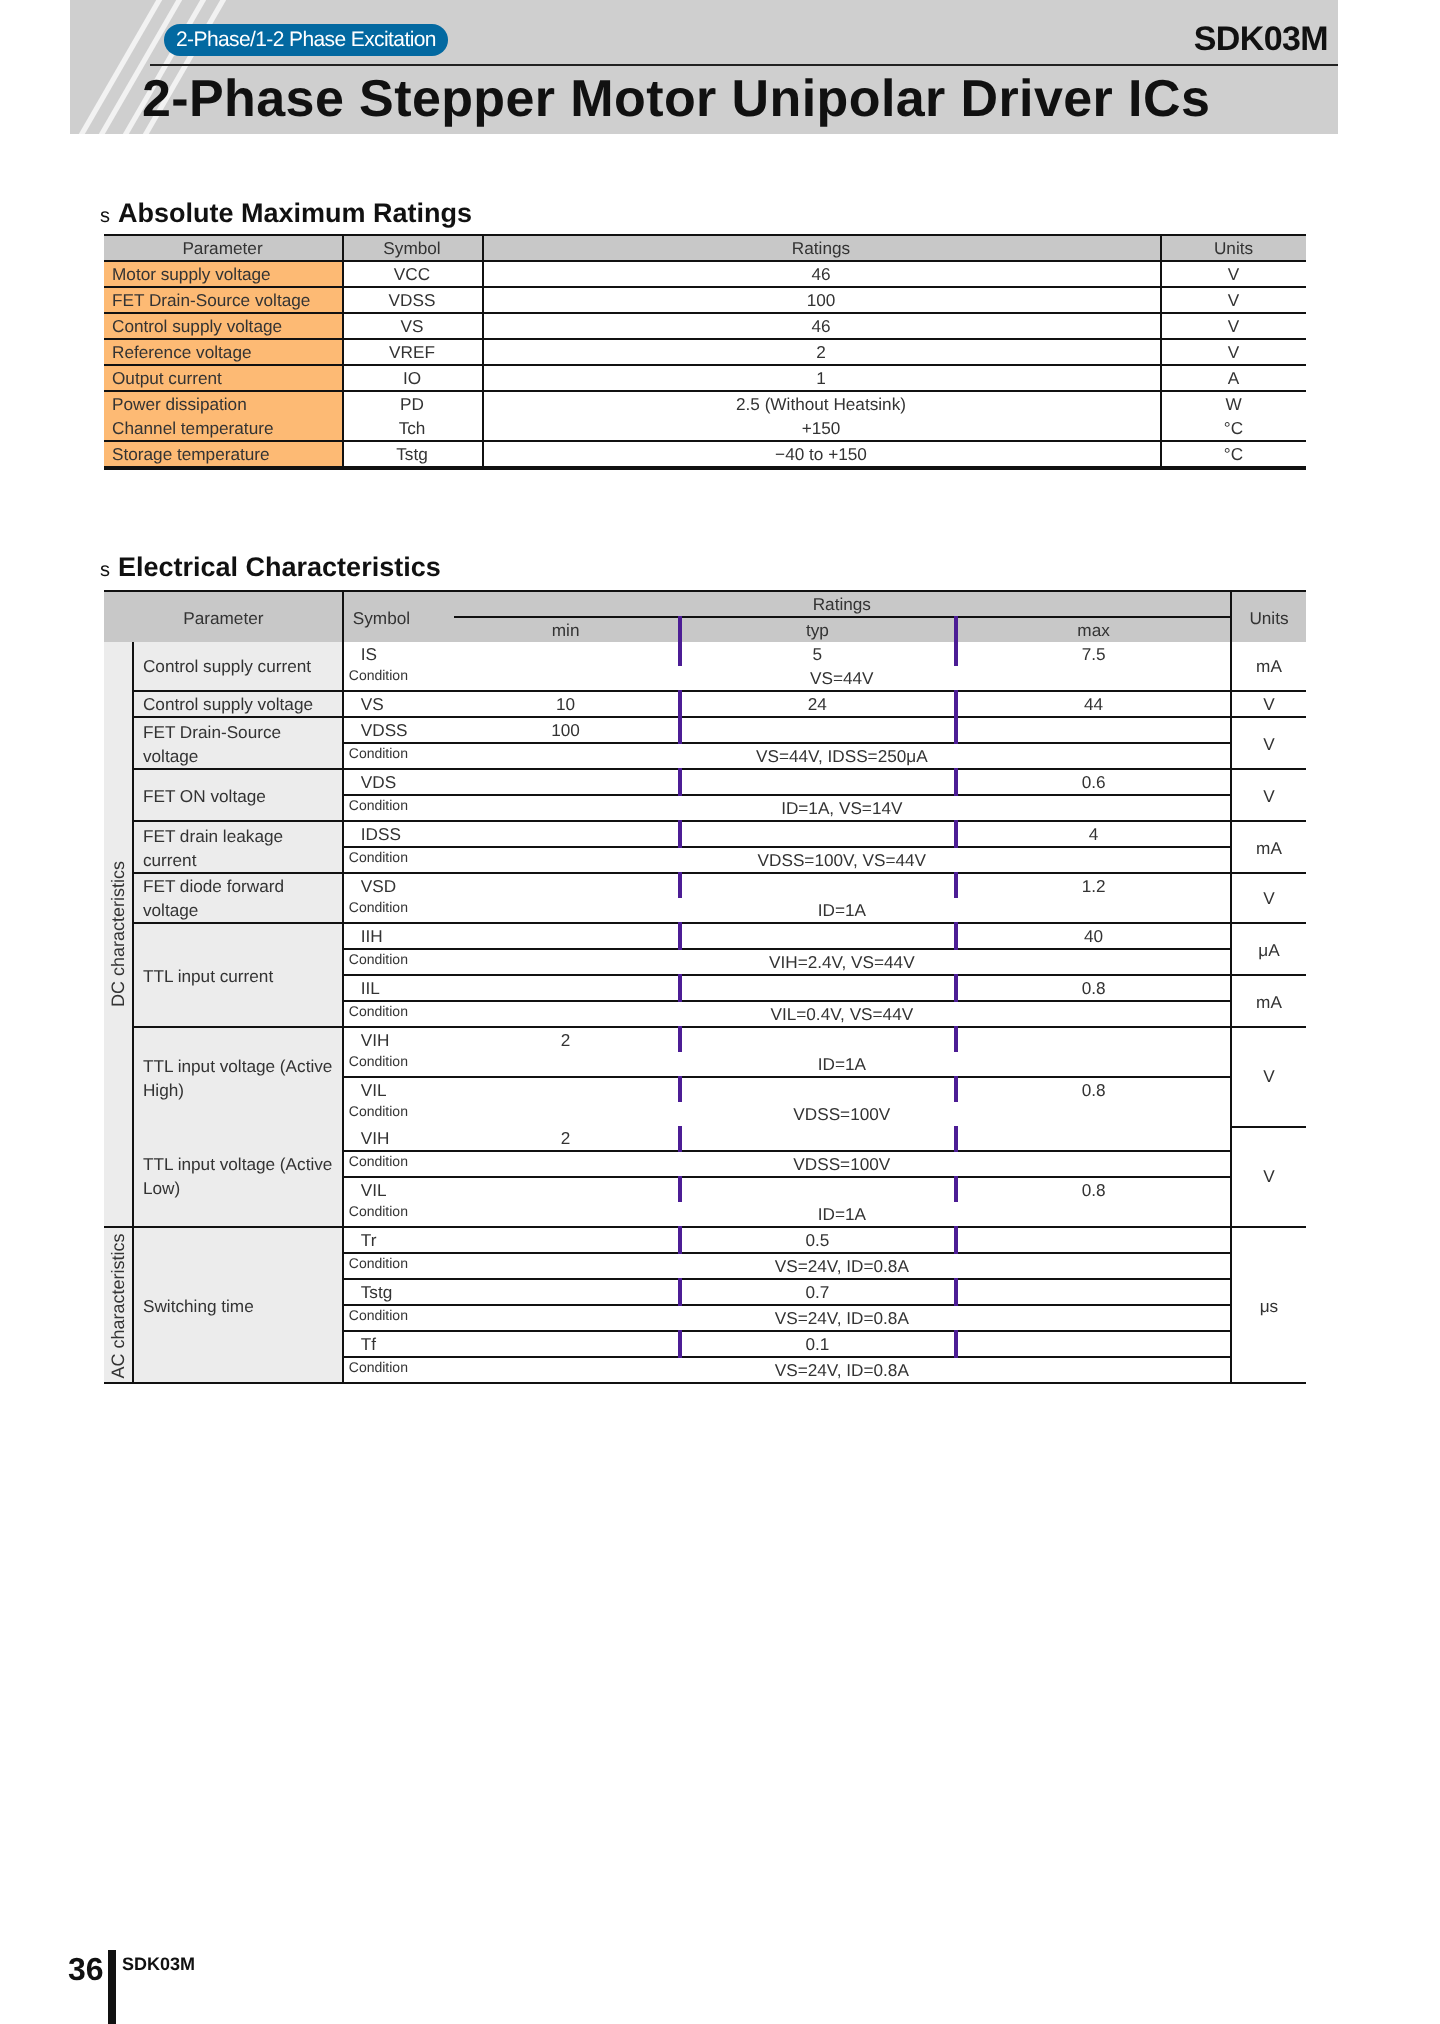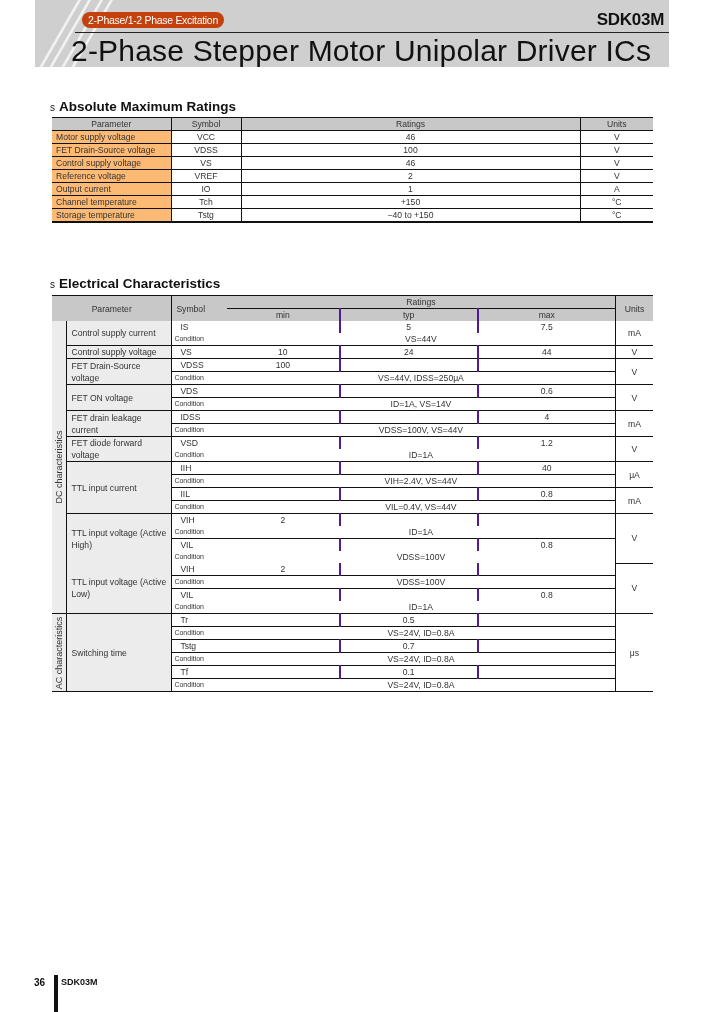--- a/index.html
+++ b/index.html
@@ -3,23 +3,23 @@
 <meta charset="utf-8">
 <style>
   html, body { margin:0; padding:0; background:#ffffff; }
   body { width:720px; height:1012px; position:relative; overflow:hidden;
          font-family:"Liberation Sans", "DejaVu Sans", sans-serif; color:#111; }
 
   .band { position:absolute; left:35px; top:0; width:634px; height:67px; background:#cfcfcf; overflow:hidden; }
   .stripe { position:absolute; top:-10px; width:3px; height:100px; background:#f2f2f2; transform:skewX(-30deg); }
   .band .rule { position:absolute; left:40px; right:0; top:32px; height:1px; background:#222; }
   .pill { position:absolute; left:47px; top:12px; height:16px; padding:0 6px; border-radius:8px;
-          background:#c2410c; color:#fff; font-size:10.5px; line-height:16px; letter-spacing:-0.3px; }
+          background:#0369a1; color:#fff; font-size:10.5px; line-height:16px; letter-spacing:-0.3px; }
   .partno { position:absolute; right:5px; top:10px; font-size:17px; font-weight:bold; letter-spacing:-0.3px; }
-  .title { position:absolute; left:36px; top:34px; font-size:30px; font-weight:normal; letter-spacing:0.2px; white-space:nowrap; }
+  .title { position:absolute; left:36px; top:34px; font-size:26px; font-weight:bold; letter-spacing:0.2px; white-space:nowrap; }
 
   .section-h { position:absolute; left:50px; font-size:13.5px; font-weight:bold; }
   .section-h .bullet { font-size:10px; font-weight:normal; margin-right:4px; }
 
   table { border-collapse:collapse; position:absolute; font-size:8.6px; color:#333; }
   td, th { padding:0 4px; height:12px; line-height:12px; font-weight:normal; white-space:nowrap; }
 
   
   #amr { left:52px; top:117px; width:601px; border-bottom:2px solid #111; }
   #amr th { background:#c8c8c8; border-top:1.5px solid #111; border-bottom:1px solid #111; text-align:center; }
@@ -36,21 +36,21 @@
   #ec td { text-align:center; }
   #ec .grp { background:#ececec; width:13px; border-right:1px solid #111; padding:0; position:relative; }
   #ec .grp span { position:absolute; left:50%; top:50%; transform:translate(-50%,-50%) rotate(-90deg); white-space:nowrap; font-size:9px; }
   #ec .par { background:#ececec; text-align:left; width:96px; border-right:1px solid #111; white-space:normal; line-height:12px; }
   #ec .sym { text-align:left; padding-left:8px; }
   #ec .cond { text-align:left; font-size:7px; padding-left:2px; }
   #ec .u { border-left:1px solid #111; width:29px; }
   #ec .bl { border-left:2px solid #4c1d95; }
   #ec .sep td { border-top:1px solid #111; }
 
-  .footer-num { position:absolute; left:34px; top:977px; font-size:10px; font-weight:bold; }
+  .footer-num { position:absolute; left:34px; top:977px; font-size:16px; font-weight:bold; }
   .footer-bar { position:absolute; left:54px; top:975px; width:4px; height:37px; background:#111; }
   .footer-part { position:absolute; left:61px; top:977px; font-size:9px; font-weight:bold; }
 </style>
 </head>
 <body>
 
 <div class="band">
   <div class="stripe" style="left:20px"></div>
   <div class="stripe" style="left:30px"></div>
   <div class="stripe" style="left:42px"></div>
@@ -102,20 +102,26 @@
         <td class="c">VREF</td>
         <td class="c">2</td>
         <td class="c">V</td>
       </tr>
   <tr>
         <td class="p">Output current</td>
         <td class="c">IO</td>
         <td class="c">1</td>
         <td class="c">A</td>
       </tr>
+  <tr class="nob">
+        <td class="p">Power dissipation</td>
+        <td class="c">PD</td>
+        <td class="c">2.5 (Without Heatsink)</td>
+        <td class="c">W</td>
+      </tr>
   <tr>
         <td class="p">Channel temperature</td>
         <td class="c">Tch</td>
         <td class="c">+150</td>
         <td class="c">°C</td>
       </tr>
   <tr>
         <td class="p">Storage temperature</td>
         <td class="c">Tstg</td>
         <td class="c">−40 to +150</td>

